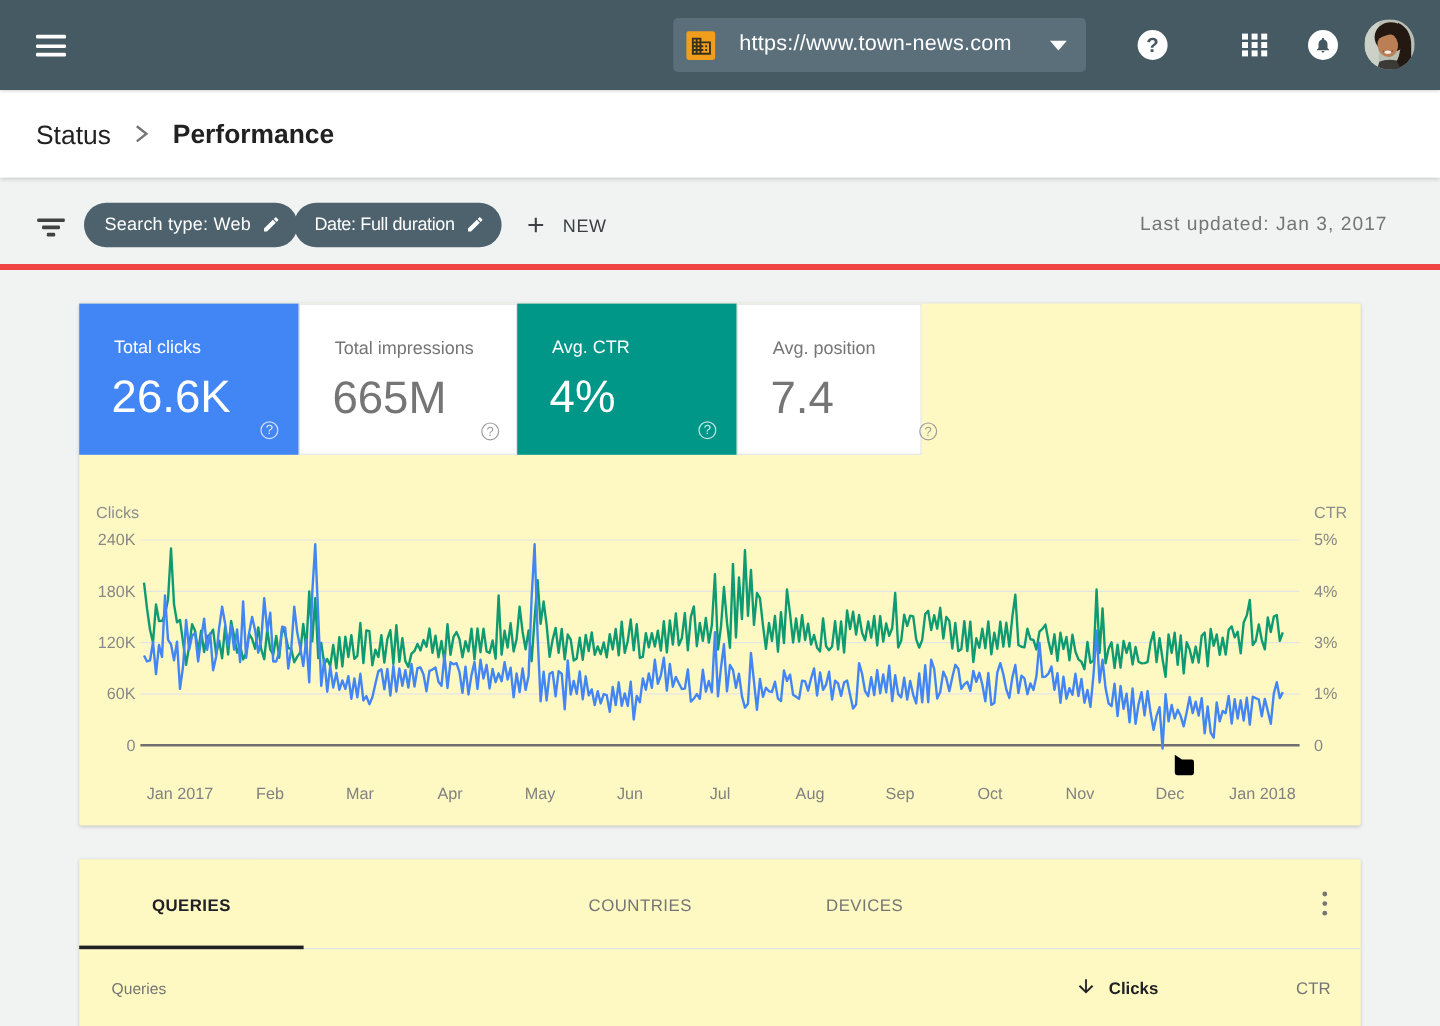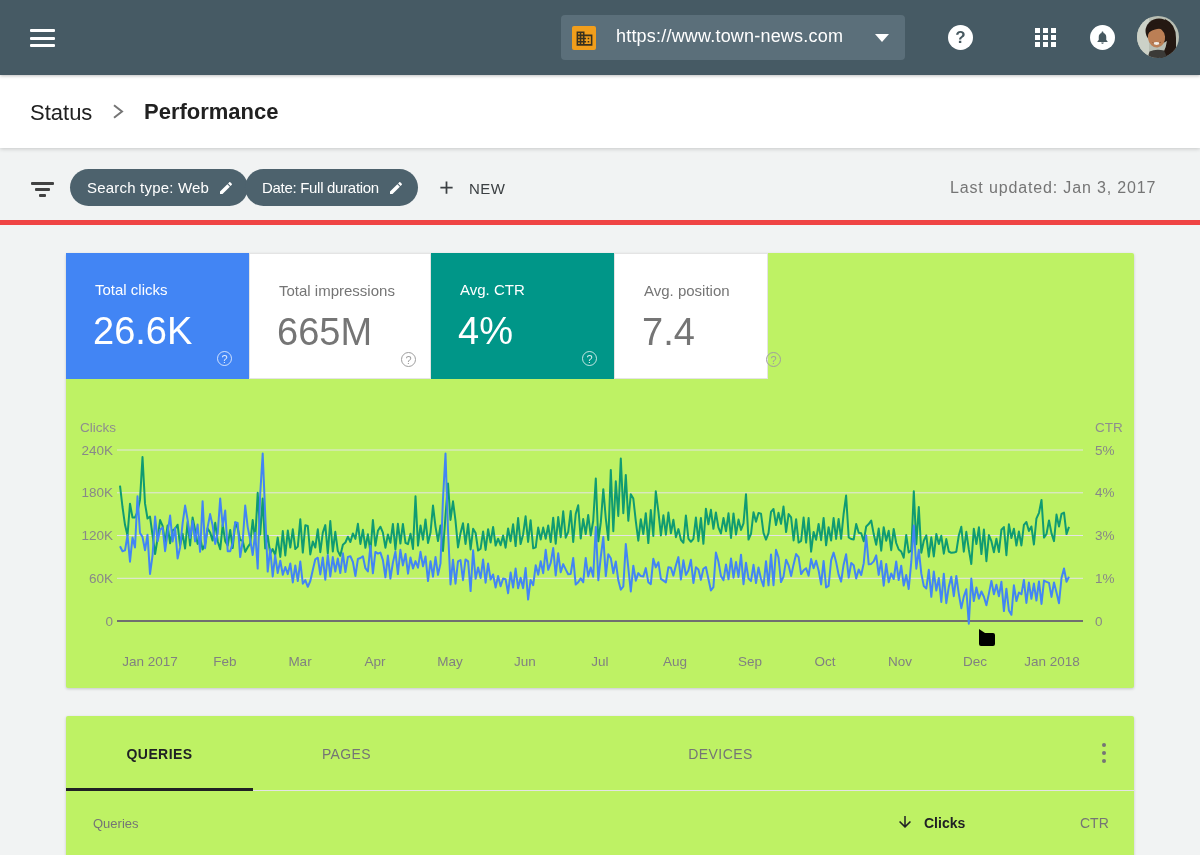--- a/index.html
+++ b/index.html
@@ -40,21 +40,21 @@
   .filterbar { position:absolute; left:0; top:148px; width:1200px; height:77px;
     background:#f1f3f3; border-bottom:5px solid #ef4444; z-index:3; }
   .fline { position:absolute; background:#424242; height:2.6px; border-radius:1px; }
   .chip { position:absolute; top:21px; height:37px; background:#4d626d; border-radius:18.5px;
     color:#fff; font-size:15px; line-height:37px; padding:0 14px 0 17px; letter-spacing:.2px; }
   .chip svg { vertical-align:-3px; margin-left:9px; }
   .plus { position:absolute; left:436px; top:29px; }
   .newtxt { position:absolute; left:469px; top:32px; font-size:15px; font-weight:500; letter-spacing:.5px; color:#3c4043; }
   .lastupd { position:absolute; left:950px; top:31px; font-size:16px; letter-spacing:.85px; color:#757575; }
   
-  .card { position:absolute; background:#bef264; border-radius:2px; box-shadow:0 1px 3px rgba(0,0,0,.18);padding-left:32px; }
+  .card { position:absolute; background:#fef9c3; border-radius:2px; box-shadow:0 1px 3px rgba(0,0,0,.18);padding-left:32px; }
   .card1 { left:66px; top:253px; width:1068px; height:435px; }
   .card2 { left:66px; top:716px; width:1068px; height:150px; }
   
   .tile { position:absolute; top:0; width:183px; height:126px; }
   .tile .lab { position:absolute; left:29px; top:28px; font-size:15px; }
   .tile .val { position:absolute; left:27px; top:57px; font-size:38px; letter-spacing:0; }
   .tile .help { position:absolute; left:151px; top:98px; width:15px; height:15px; border-radius:50%;
     font-size:11px; line-height:15px; text-align:center; }
   .t-sel { color:#fff; }
   .t-sel .help { border:1.4px solid rgba(255,255,255,.75); color:rgba(255,255,255,.85); }
@@ -217,21 +217,21 @@
     </g>
     <line x1="51" y1="242" x2="1017" y2="242" stroke="#6f6f6f" stroke-width="2"></line>
     <polyline fill="none" stroke="#0f9b72" stroke-width="2" stroke-linejoin="round" points="54.0,106.6 56.5,128.0 59.0,145.8 61.5,156.4 64.0,124.7 66.5,138.5 69.0,138.4 71.5,133.0 74.0,120.9 76.5,78.1 79.0,124.4 81.5,139.5 84.0,137.6 86.6,156.5 89.1,175.0 91.6,159.5 94.1,141.1 96.6,146.8 99.1,163.8 101.6,146.5 104.1,164.3 106.6,151.4 109.1,149.8 111.6,145.7 114.1,166.4 116.6,154.8 119.1,169.5 121.6,143.1 124.1,166.4 126.6,138.4 129.1,151.2 131.6,164.9 134.1,158.4 136.6,170.5 139.1,165.1 141.6,149.3 144.1,153.4 146.6,161.6 149.2,143.8 151.7,162.2 154.2,170.3 156.7,145.8 159.2,162.2 161.7,166.6 164.2,151.0 166.7,169.1 169.2,143.6 171.7,149.3 174.2,161.0 176.7,161.8 179.2,172.9 181.7,168.2 184.2,164.7 186.7,141.0 189.2,161.5 191.7,113.8 194.2,155.5 196.7,119.5 199.2,169.4 201.7,156.7 204.2,174.5 206.7,170.1 209.2,176.0 211.7,158.4 214.3,177.9 216.8,152.0 219.3,176.4 221.8,151.5 224.3,168.6 226.8,150.3 229.3,170.0 231.8,167.6 234.3,140.2 236.8,173.6 239.3,146.3 241.8,147.0 244.3,175.4 246.8,162.5 249.3,168.5 251.8,150.3 254.3,173.2 256.8,153.6 259.3,146.1 261.8,174.3 264.3,142.0 266.8,172.5 269.3,152.8 271.8,171.9 274.3,176.8 276.9,165.7 279.4,163.5 281.9,157.7 284.4,163.0 286.9,154.4 289.4,159.9 291.9,144.8 294.4,165.0 296.9,150.8 299.4,168.8 301.9,155.2 304.4,172.8 306.9,141.1 309.4,166.7 311.9,151.8 314.4,147.7 316.9,153.6 319.4,168.7 321.9,155.4 324.4,163.8 326.9,144.9 329.4,170.5 331.9,144.8 334.4,164.5 336.9,144.9 339.5,163.8 342.0,165.1 344.5,154.7 347.0,169.9 349.5,117.3 352.0,166.6 354.5,146.5 357.0,160.7 359.5,140.4 362.0,163.9 364.5,153.6 367.0,126.6 369.5,147.6 372.0,162.0 374.5,146.4 377.0,172.0 379.5,136.7 382.0,104.5 384.5,140.9 387.0,122.3 389.5,141.6 392.0,168.4 394.5,154.2 397.0,144.3 399.5,165.0 402.1,145.1 404.6,170.4 407.1,149.8 409.6,154.0 412.1,171.5 414.6,169.7 417.1,152.4 419.6,170.9 422.1,150.2 424.6,163.6 427.1,148.0 429.6,166.6 432.1,159.7 434.6,166.2 437.1,156.4 439.6,168.7 442.1,149.5 444.6,162.2 447.1,145.2 449.6,167.1 452.1,139.1 454.6,165.1 457.1,155.4 459.6,137.3 462.1,163.0 464.6,141.2 467.2,169.3 469.7,168.4 472.2,148.6 474.7,160.5 477.2,148.6 479.7,159.7 482.2,146.5 484.7,163.1 487.2,138.7 489.7,164.7 492.2,138.1 494.7,158.2 497.2,132.3 499.7,158.7 502.2,152.8 504.7,131.9 507.2,162.9 509.7,135.0 512.2,126.3 514.7,159.5 517.2,140.1 519.7,155.0 522.2,136.0 524.7,156.5 527.2,142.0 529.8,99.5 532.3,162.3 534.8,143.4 537.3,110.2 539.8,139.5 542.3,160.9 544.8,90.9 547.3,152.2 549.8,102.3 552.3,136.9 554.8,79.5 557.3,134.2 559.8,95.9 562.3,141.8 564.8,115.2 567.3,119.5 569.8,142.1 572.3,161.7 574.8,140.2 577.3,155.1 579.8,134.2 582.3,164.1 584.8,131.1 587.3,156.9 589.8,112.3 592.4,132.6 594.9,156.4 597.4,136.3 599.9,155.7 602.4,133.6 604.9,154.3 607.4,140.8 609.9,158.2 612.4,150.1 614.9,160.8 617.4,163.8 619.9,136.4 622.4,159.6 624.9,162.8 627.4,159.8 629.9,138.6 632.4,162.2 634.9,138.9 637.4,164.8 639.9,129.7 642.4,145.3 644.9,130.8 647.4,149.8 649.9,133.4 652.4,148.3 654.9,154.5 657.5,138.9 660.0,152.3 662.5,134.3 665.0,158.9 667.5,134.4 670.0,155.6 672.5,140.6 675.0,150.9 677.5,144.3 680.0,115.2 682.5,160.6 685.0,154.8 687.5,133.3 690.0,142.7 692.5,134.0 695.0,134.6 697.5,153.8 700.0,160.6 702.5,154.2 705.0,132.8 707.5,130.0 710.0,146.0 712.5,133.7 715.0,144.9 717.5,127.5 720.1,153.1 722.6,135.1 725.1,138.4 727.6,161.4 730.1,140.2 732.6,163.6 735.1,162.0 737.6,138.6 740.1,163.6 742.6,139.0 745.1,172.7 747.6,152.9 750.1,160.8 752.6,144.9 755.1,161.2 757.6,138.9 760.1,166.3 762.6,148.2 765.1,161.6 767.6,139.1 770.1,159.9 772.6,140.0 775.1,159.8 777.6,135.0 780.1,116.6 782.7,158.5 785.2,160.0 787.7,160.5 790.2,145.0 792.7,153.7 795.2,154.3 797.7,162.3 800.2,147.4 802.7,145.1 805.2,141.5 807.7,155.1 810.2,165.8 812.7,149.6 815.2,171.7 817.7,148.2 820.2,161.8 822.7,151.8 825.2,171.2 827.7,149.9 830.2,164.0 832.7,170.5 835.2,172.5 837.7,178.7 840.2,156.0 842.7,173.4 845.3,171.3 847.8,112.3 850.3,165.2 852.8,128.0 855.3,173.7 857.8,161.7 860.3,156.3 862.8,177.7 865.3,158.3 867.8,177.4 870.3,155.1 872.8,165.1 875.3,156.8 877.8,174.7 880.3,160.1 882.8,172.5 885.3,173.8 887.8,173.6 890.3,172.7 892.8,156.5 895.3,147.8 897.8,172.7 900.3,152.8 902.8,170.4 905.3,185.0 907.8,149.7 910.4,165.1 912.9,148.3 915.4,175.1 917.9,150.6 920.4,182.2 922.9,156.1 925.4,162.2 927.9,173.2 930.4,159.8 932.9,173.1 935.4,150.8 937.9,148.1 940.4,176.2 942.9,145.2 945.4,159.1 947.9,149.7 950.4,166.6 952.9,152.5 955.4,166.5 957.9,145.8 960.4,143.0 962.9,152.1 965.4,147.5 967.9,165.5 970.4,139.7 973.0,133.8 975.5,120.9 978.0,158.6 980.5,155.0 983.0,141.4 985.5,154.4 988.0,162.1 990.5,135.6 993.0,147.6 995.5,134.9 998.0,133.6 1000.5,155.1 1003.0,147.9"></polyline>
     <polyline fill="none" stroke="#4285f4" stroke-width="2" stroke-linejoin="round" points="54.0,167.2 56.5,172.2 59.0,171.4 61.5,156.1 64.0,182.7 66.5,158.5 69.0,168.5 71.5,117.3 74.0,154.0 76.5,157.9 79.0,171.3 81.5,155.7 84.0,195.0 86.6,175.8 89.1,137.6 91.6,162.4 94.1,150.7 96.6,148.5 99.1,172.2 101.6,153.6 104.1,136.6 106.6,162.5 109.1,148.9 111.6,179.5 114.1,168.2 116.6,144.4 119.1,126.6 121.6,140.6 124.1,158.9 126.6,142.0 129.1,162.4 131.6,145.6 134.1,172.8 136.6,122.3 139.1,169.2 141.6,148.4 144.1,135.1 146.6,146.3 149.2,164.9 151.7,154.3 154.2,119.5 156.7,147.2 159.2,131.6 161.7,172.2 164.2,172.2 166.7,164.4 169.2,143.2 171.7,144.0 174.2,178.1 176.7,162.0 179.2,126.6 181.7,148.1 184.2,160.8 186.7,176.0 189.2,153.8 191.7,189.6 194.2,115.2 196.7,74.6 199.2,135.1 201.7,192.6 204.2,170.0 206.7,197.4 209.2,176.3 211.7,194.0 214.3,181.8 216.8,195.8 219.3,188.0 221.8,195.1 224.3,184.5 226.8,203.4 229.3,186.4 231.8,202.0 234.3,182.5 236.8,204.7 239.3,201.1 241.8,207.8 244.3,202.0 246.8,191.0 249.3,180.3 251.8,178.7 254.3,195.4 256.8,178.4 259.3,200.7 261.8,175.9 264.3,197.4 266.8,178.1 269.3,192.5 271.8,179.5 274.3,194.0 276.9,174.3 279.4,193.1 281.9,177.9 284.4,177.2 286.9,183.0 289.4,197.0 291.9,180.0 294.4,179.0 296.9,177.3 299.4,189.2 301.9,192.5 304.4,166.8 306.9,194.3 309.4,172.9 311.9,174.6 314.4,173.6 316.9,181.1 319.4,198.3 321.9,176.6 324.4,199.7 326.9,183.6 329.4,172.6 331.9,195.1 334.4,170.8 336.9,186.4 339.5,175.0 342.0,194.7 344.5,178.5 347.0,189.5 349.5,182.1 352.0,188.7 354.5,172.8 357.0,187.3 359.5,177.4 362.0,202.1 364.5,182.2 367.0,197.7 369.5,178.1 372.0,195.9 374.5,184.4 377.0,119.5 379.5,74.6 382.0,150.8 384.5,205.5 387.0,180.7 389.5,204.7 392.0,182.4 394.5,181.0 397.0,201.2 399.5,180.4 402.1,182.4 404.6,212.1 407.1,171.3 409.6,199.8 412.1,188.4 414.6,199.1 417.1,180.5 419.6,203.7 422.1,184.6 424.6,200.5 427.1,195.5 429.6,208.5 432.1,197.0 434.6,207.2 437.1,199.5 439.6,200.2 442.1,214.2 444.6,193.5 447.1,208.6 449.6,189.6 452.1,209.2 454.6,198.8 457.1,209.2 459.6,189.0 462.1,220.6 464.6,200.9 467.2,206.2 469.7,186.3 472.2,195.8 474.7,182.2 477.2,194.2 479.7,170.8 482.2,190.8 484.7,183.9 487.2,169.1 489.7,196.5 492.2,174.3 494.7,193.3 497.2,185.1 499.7,190.4 502.2,195.2 504.7,194.9 507.2,178.9 509.7,205.6 512.2,203.2 514.7,199.4 517.2,203.3 519.7,179.0 522.2,197.4 524.7,188.5 527.2,197.8 529.8,147.9 532.3,201.3 534.8,177.6 537.3,157.9 539.8,197.1 542.3,175.2 544.8,179.2 547.3,194.2 549.8,182.5 552.3,201.3 554.8,210.7 557.3,207.5 559.8,165.1 562.3,188.8 564.8,212.5 567.3,186.7 569.8,201.7 572.3,194.1 574.8,197.1 577.3,197.6 579.8,189.1 582.3,203.2 584.8,205.2 587.3,179.8 589.8,188.4 592.4,183.2 594.9,199.9 597.4,201.6 599.9,203.4 602.4,188.2 604.9,188.7 607.4,196.6 609.9,186.3 612.4,178.1 614.9,200.6 617.4,181.3 619.9,195.9 622.4,191.5 624.9,180.8 627.4,204.0 629.9,188.3 632.4,190.5 634.9,200.9 637.4,189.8 639.9,188.0 642.4,200.0 644.9,211.5 647.4,208.1 649.9,173.6 652.4,182.5 654.9,197.0 657.5,201.1 660.0,185.4 662.5,200.3 665.0,179.4 667.5,198.7 670.0,183.1 672.5,198.0 675.0,175.7 677.5,205.2 680.0,183.7 682.5,199.5 685.0,202.1 687.5,185.8 690.0,204.0 692.5,188.5 695.0,200.0 697.5,207.2 700.0,182.2 702.5,206.3 705.0,175.4 707.5,206.2 710.0,170.8 712.5,178.5 715.0,203.1 717.5,197.7 720.1,180.7 722.6,186.3 725.1,197.0 727.6,185.4 730.1,175.0 732.6,178.2 735.1,195.1 737.6,191.2 740.1,189.2 742.6,196.7 745.1,180.1 747.6,189.2 750.1,181.7 752.6,191.4 755.1,205.4 757.6,181.9 760.1,208.4 762.6,206.9 765.1,181.4 767.6,173.6 770.1,182.9 772.6,195.6 775.1,202.6 777.6,185.7 780.1,175.2 782.7,198.6 785.2,184.1 787.7,186.3 790.2,199.5 792.7,190.5 795.2,196.0 797.7,184.4 800.2,156.5 802.7,185.3 805.2,184.9 807.7,182.4 810.2,176.4 812.7,195.9 815.2,182.0 817.7,206.7 820.2,184.9 822.7,203.3 825.2,194.5 827.7,200.0 830.2,182.5 832.7,201.0 835.2,186.7 837.7,206.6 840.2,195.9 842.7,210.0 845.3,182.7 847.8,146.5 850.3,189.7 852.8,170.8 855.3,194.4 857.8,207.1 860.3,209.5 862.8,190.8 865.3,217.8 867.8,192.6 870.3,211.6 872.8,199.1 875.3,223.0 877.8,194.8 880.3,224.2 882.8,207.8 885.3,197.8 887.8,217.2 890.3,196.9 892.8,214.8 895.3,229.2 897.8,217.6 900.3,210.3 902.8,244.8 905.3,199.5 907.8,222.1 910.4,208.5 912.9,219.7 915.4,212.5 917.9,217.7 920.4,226.3 922.9,214.6 925.4,201.9 927.9,215.3 930.4,205.8 932.9,217.3 935.4,202.8 937.9,232.1 940.4,209.7 942.9,231.5 945.4,235.8 947.9,206.3 950.4,222.1 952.9,213.5 955.4,215.3 957.9,200.9 960.4,224.0 962.9,203.6 965.4,219.8 967.9,204.6 970.4,221.5 973.0,202.5 975.5,224.9 978.0,201.6 980.5,202.8 983.0,203.9 985.5,217.9 988.0,203.4 990.5,213.5 993.0,224.2 995.5,199.0 998.0,189.5 1000.5,202.8 1003.0,197.8"></polyline>
     <path d="M913 250 l6 4 l8 0 q2 0 2 2 l0 9 q0 2 -2 2 l-12 0 q-2 0 -2 -2 z" fill="#000"></path>
   </svg>
 </div>
 
 <div class="card card2">
   <div class="tab active" style="left:0">QUERIES</div>
-  <div class="tab" style="left:187px">PAGES</div>
+  <div class="tab" style="left:374px">COUNTRIES</div>
   <div class="tab" style="left:561px">DEVICES</div>
   <div class="tabline"></div>
   <div class="tabsel"></div>
   <div class="dots3">
       <i></i>
       <i></i>
       <i></i>
     </div>
   <div class="thead">
     <div class="q">Queries</div>

